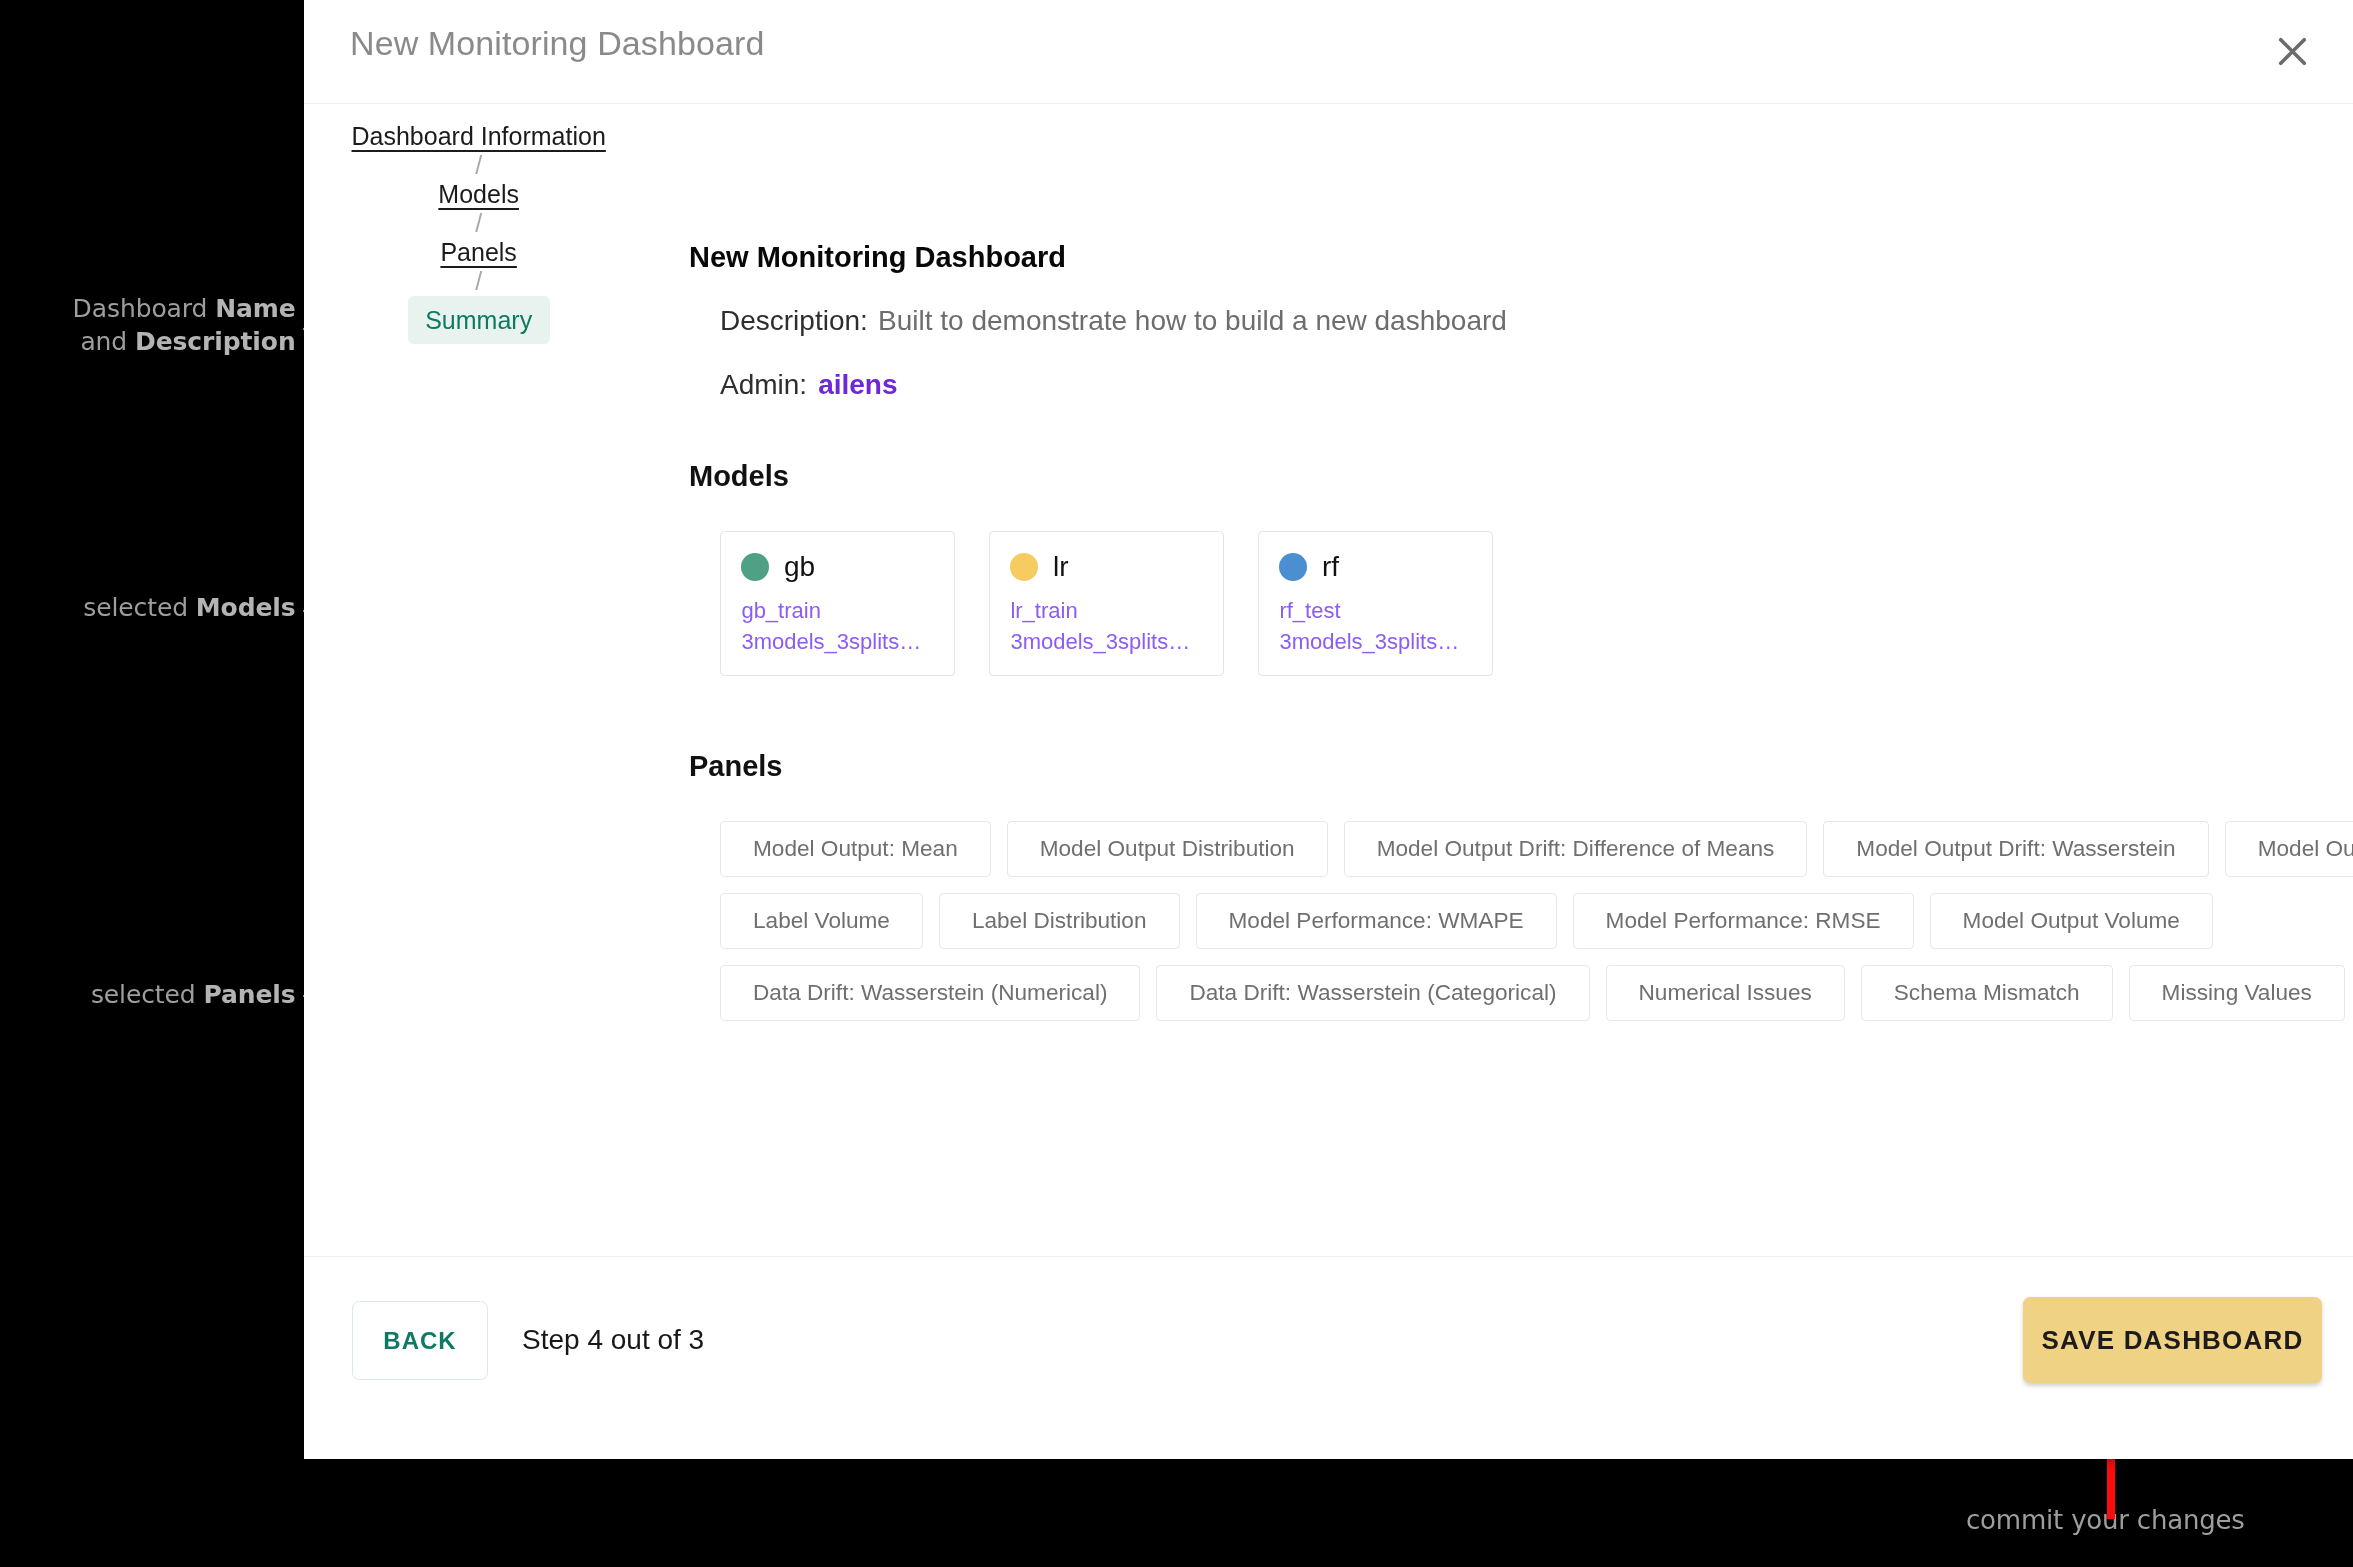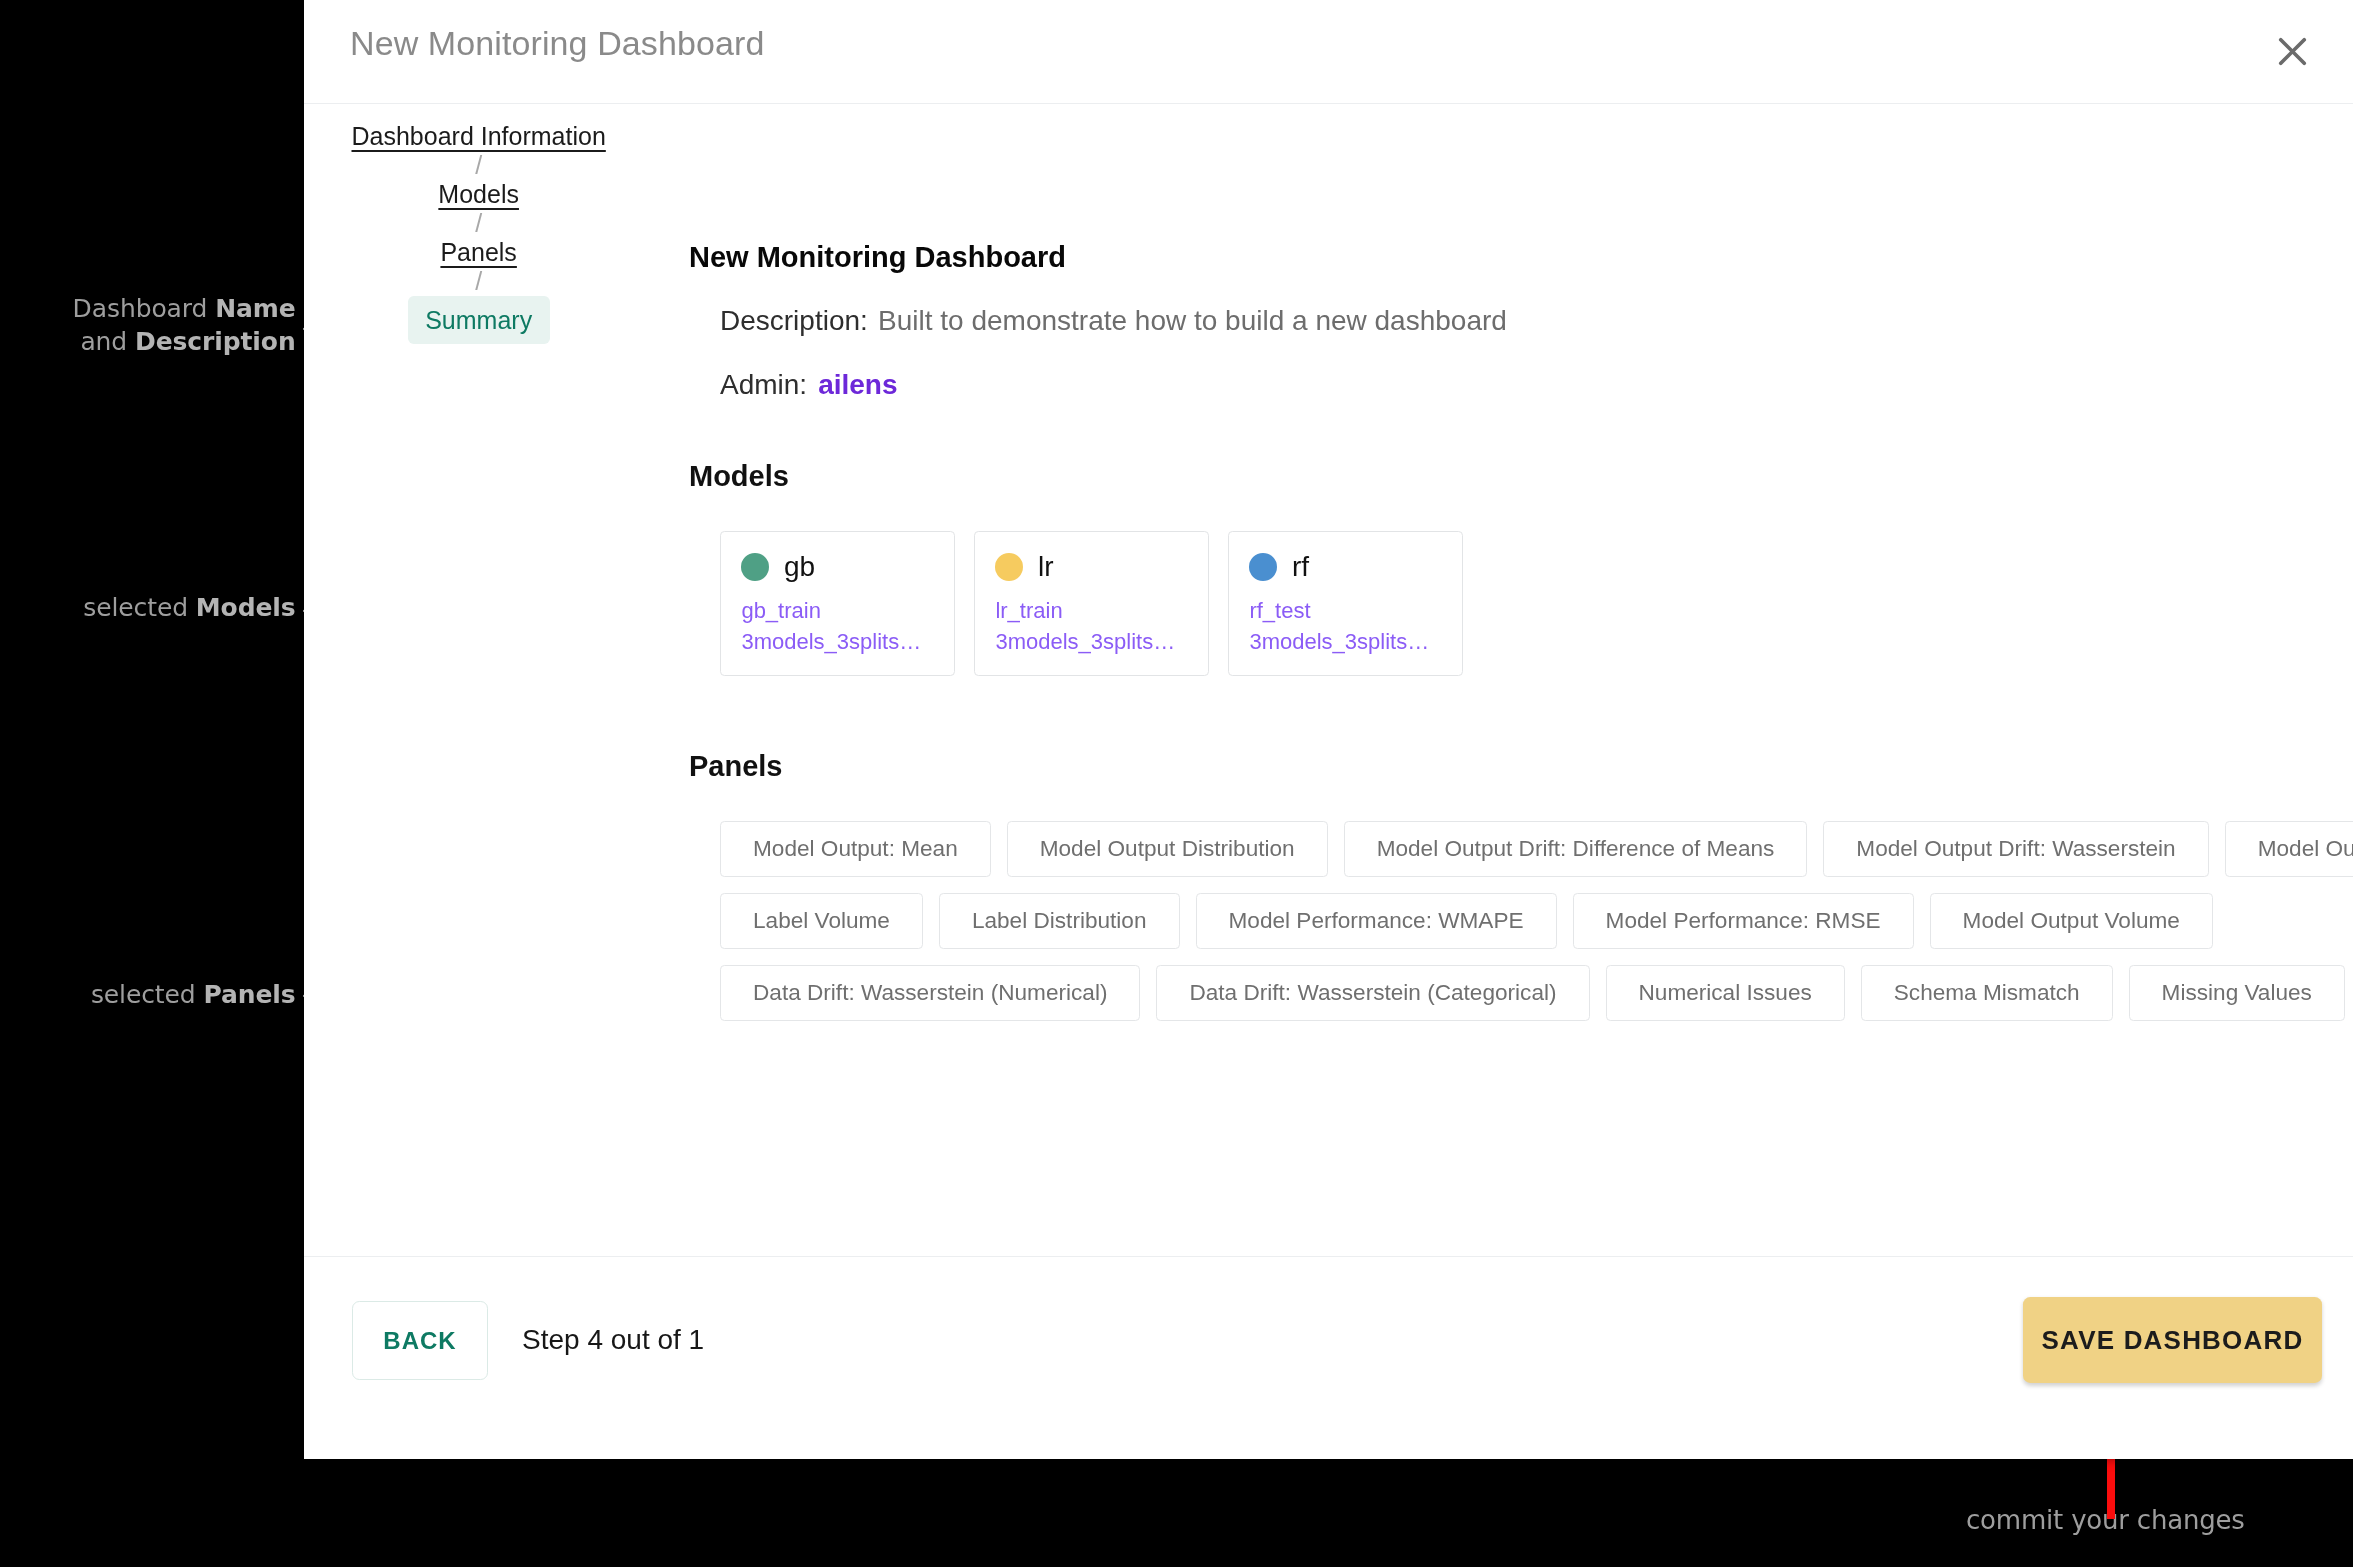--- a/index.html
+++ b/index.html
@@ -178,21 +178,21 @@
     font-weight: bold;
     color: #111111;
   }
 
   
   .models-row {
     position: absolute;
     left: 416px;
     top: 356px;
     display: flex;
-    gap: 19px;
+    gap: 34px;
   }
   .model-card {
     border: 1.5px solid #e2e4e6;
     border-radius: 4.4px;
     background: #ffffff;
     padding: 19px 20.4px 17.5px 20.4px;
     box-sizing: border-box;
     cursor: pointer;
   }
   .model-card-head {
@@ -398,18 +398,18 @@
       <div class="panel-chip">Data Drift: Wasserstein (Categorical)</div>
       <div class="panel-chip">Numerical Issues</div>
       <div class="panel-chip">Schema Mismatch</div>
       <div class="panel-chip">Missing Values</div>
     </div>
 
   </div>
 
   <div class="footer">
     <div class="back-btn">BACK</div>
-    <div class="step-counter">Step 4 out of 1</div>
+    <div class="step-counter">Step 4 out of 3</div>
     <div class="save-btn">SAVE DASHBOARD</div>
   </div>
 
 </div>
 
 
 </body></html>

